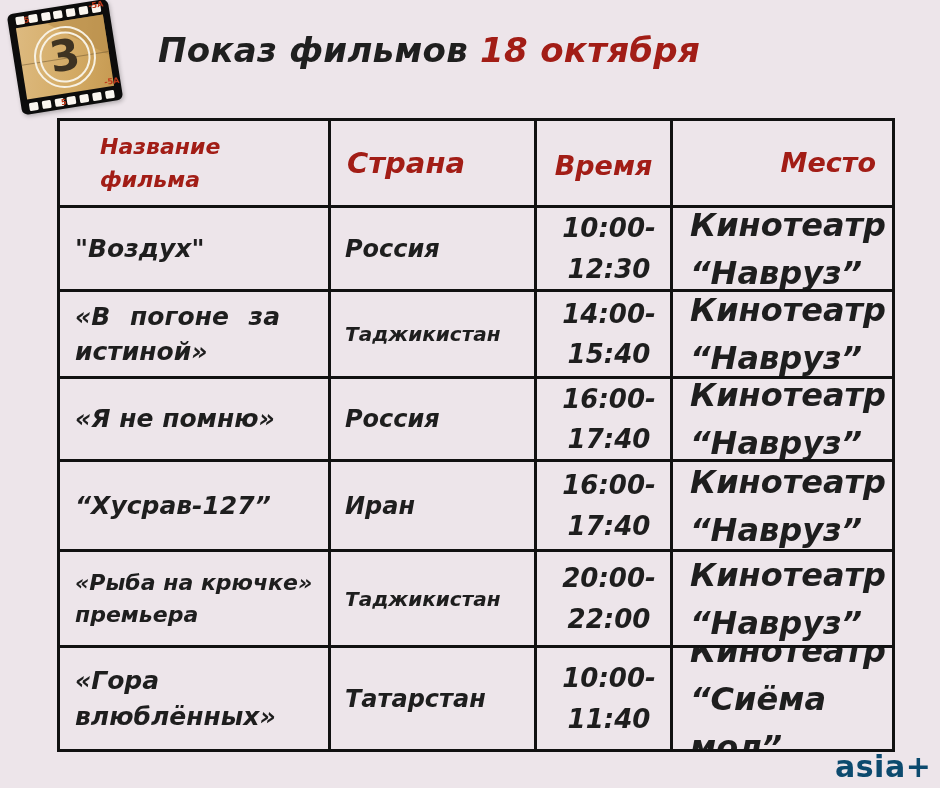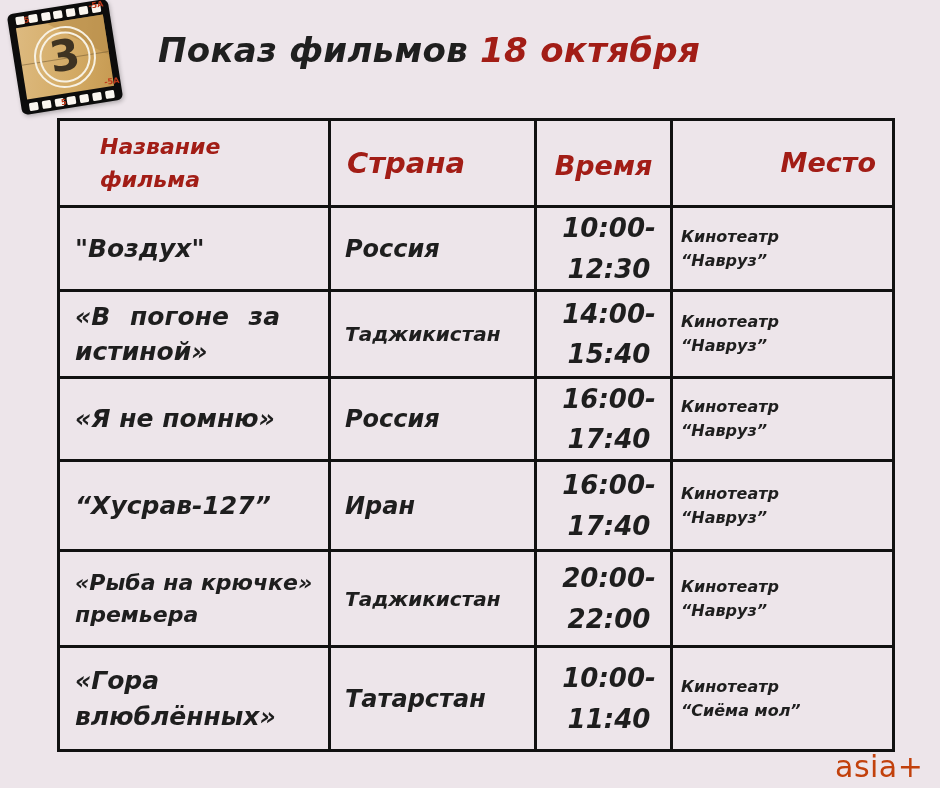--- a/index.html
+++ b/index.html
@@ -74,30 +74,30 @@
   .hd       { color:#A21D16; }
   .hd.c0    { padding-left:40px; font-size:22px; line-height:1.5; }
   .hd.c1    { padding-left:16px; font-size:29px; }
   .hd.c2    { align-items:center; padding:4px; font-size:27px; padding-top:10px; }
   .hd.c3    { align-items:flex-end; padding:16px; font-size:27px; }
 
   
   .c0 { padding-left:15px; font-size:25px; line-height:1.42; }
   .c1 { padding-left:14px; font-size:24px; }
   .c2 { padding-left:11px; font-size:26px; line-height:1.55;align-items:center; }
-  .c3 { padding-left:8px;  font-size:16px; line-height:1.5; }
+  .c3 { padding-left:17px;  font-size:32px; line-height:1.5; }
 
   .sm  { font-size:20px; }      
   .md  { font-size:22px; }      
   .just{ word-spacing:11px; }   
 
   
   .brand {
     position:absolute; left:835px; top:749px;
-    font-size:30px; font-weight:normal; color:#c2410c; letter-spacing:.5px;
+    font-size:30px; font-weight:bold; color:#0c4a6e; letter-spacing:.5px;
   }
 </style>
 </head>
 <body>
 
 <div class="stage">
 
   <div class="film-icon">
     <span class="mark m-tl">5</span>
     <span class="mark m-tr">-5A</span>

